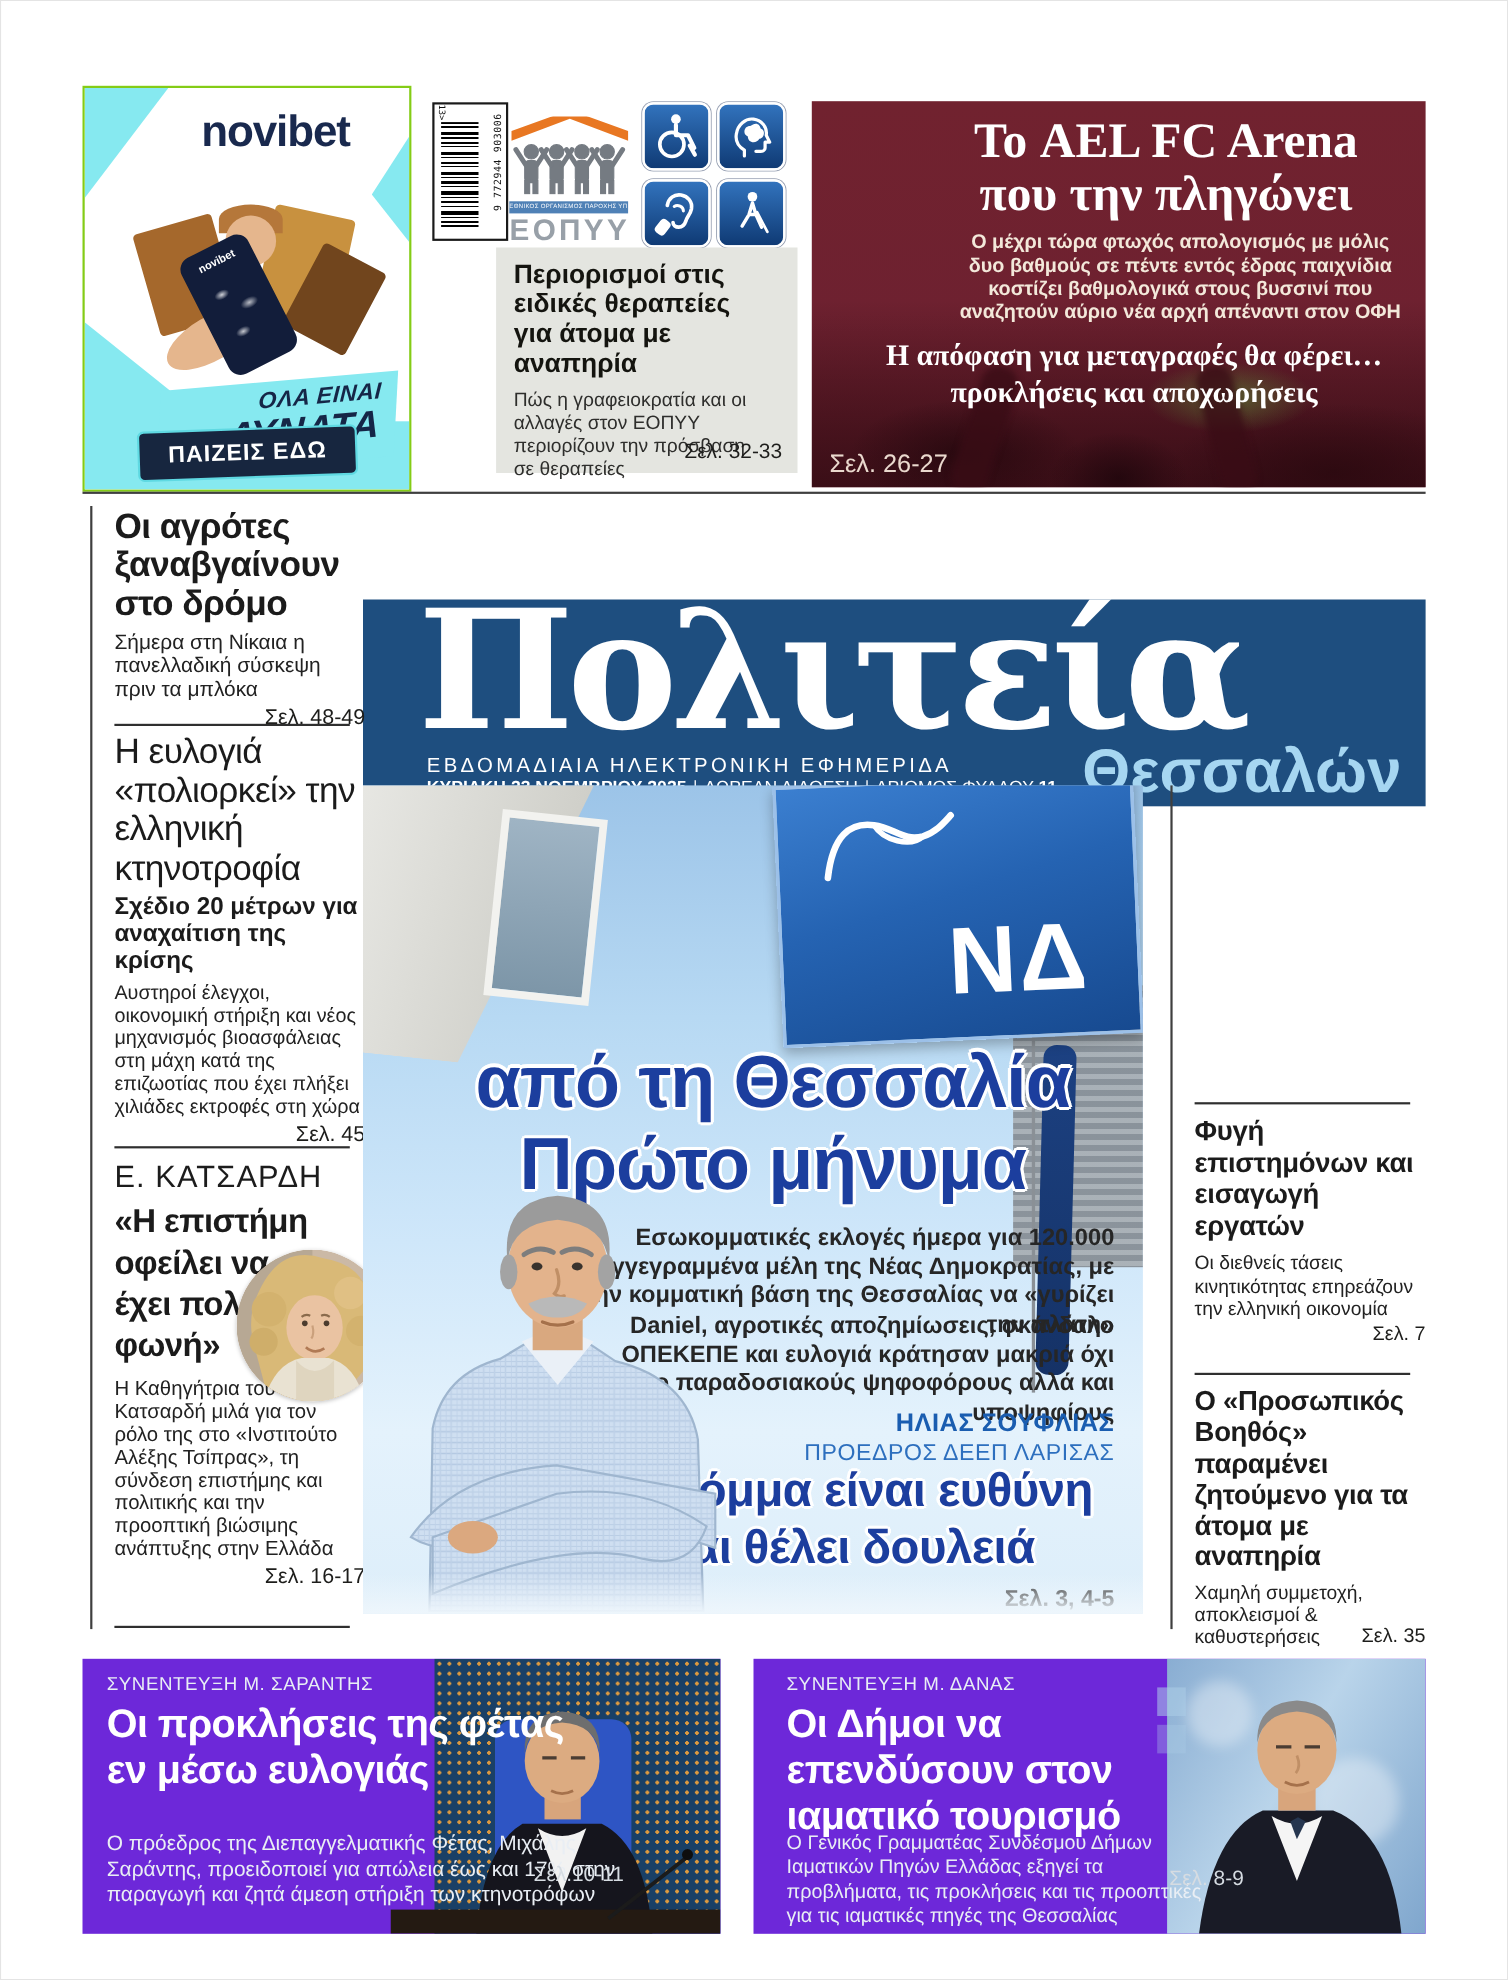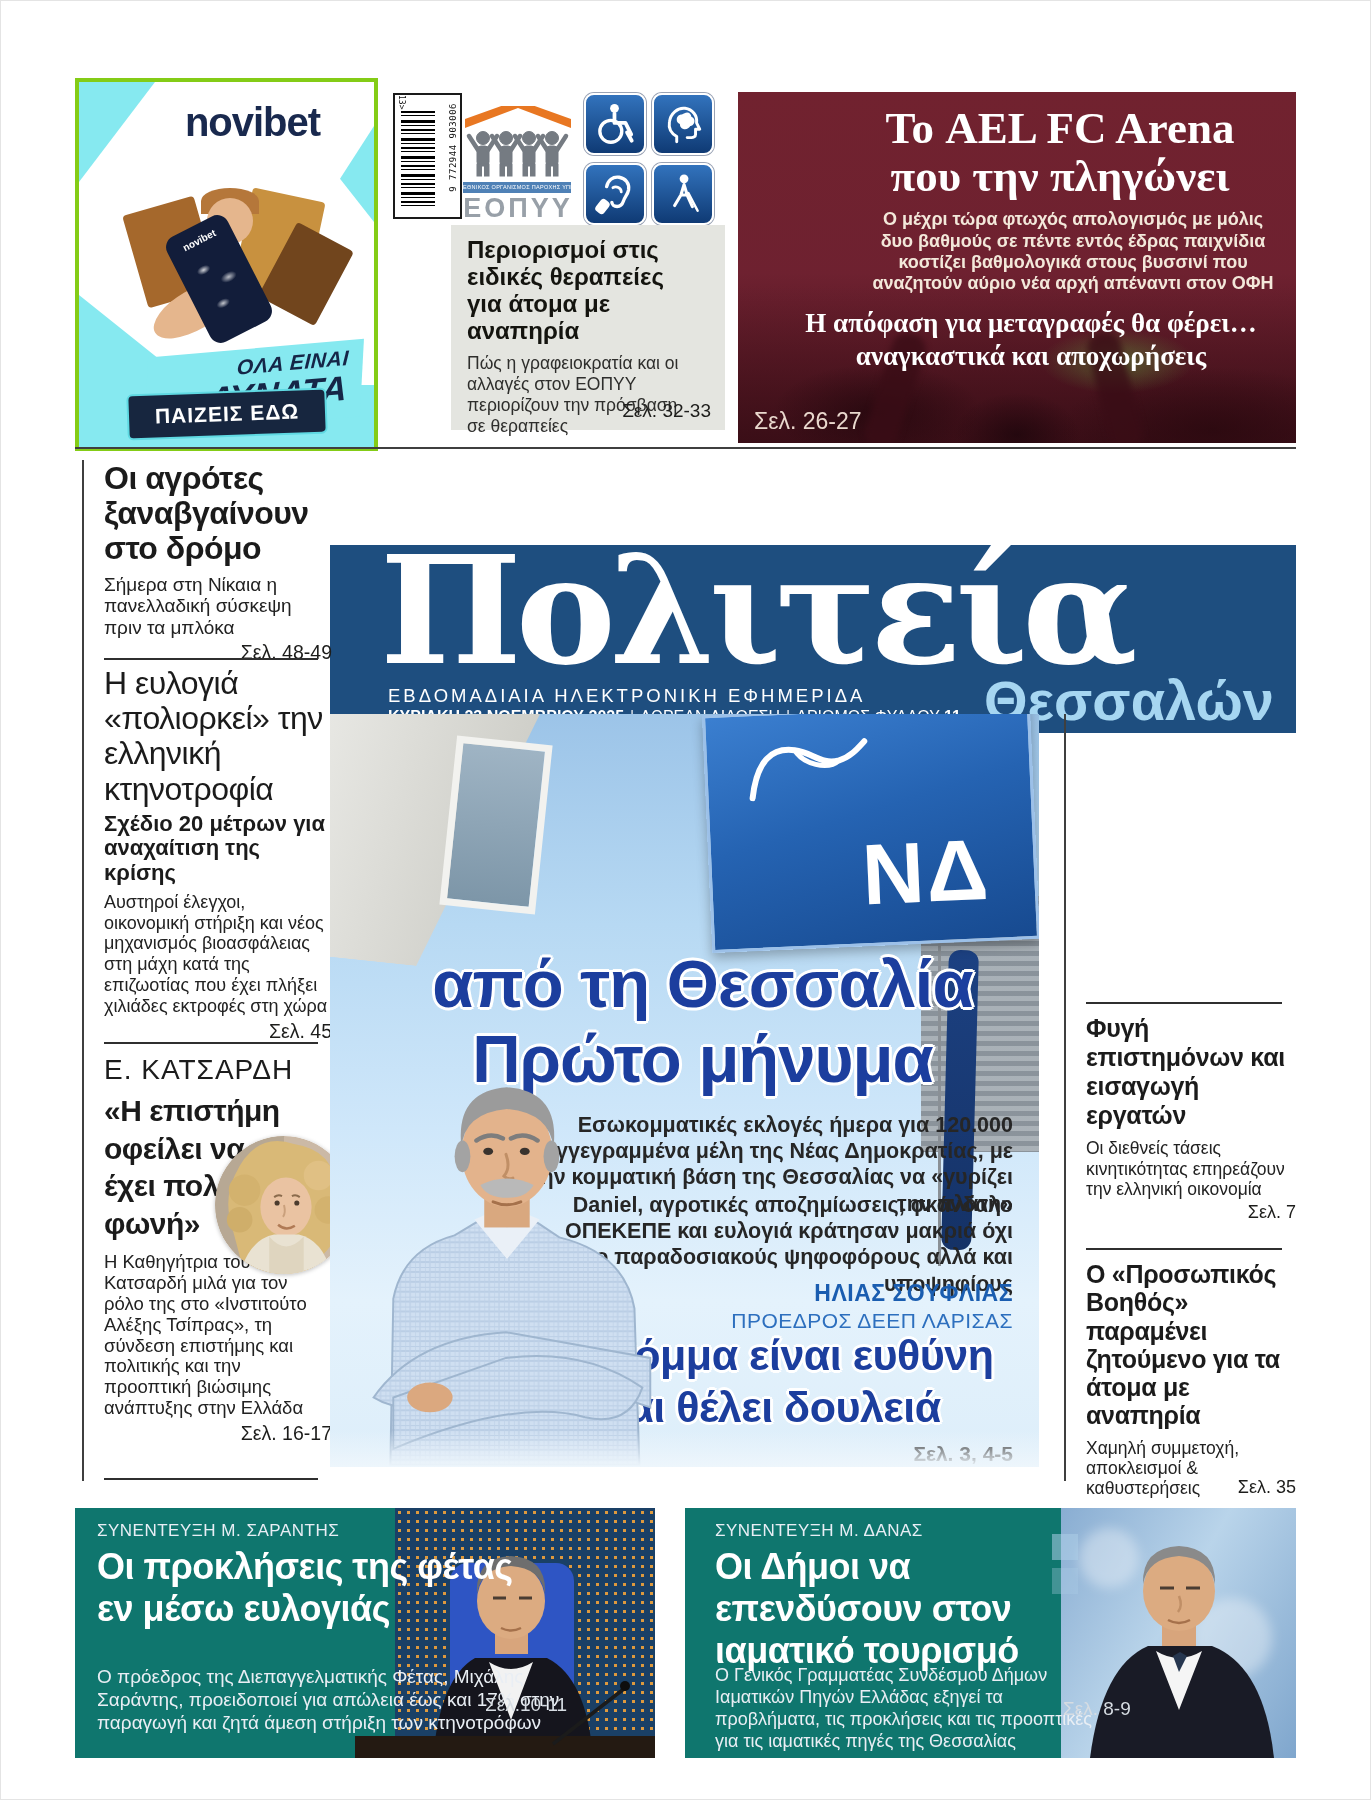--- a/index.html
+++ b/index.html
@@ -2,21 +2,21 @@
 <html><head>
 <meta charset="utf-8">
 <style>
   html,body{margin:0;padding:0;background:#fff;}
   .page{position:relative;width:1371px;height:1800px;background:#fff;font-family:"Liberation Sans",sans-serif;overflow:hidden;box-shadow:inset 0 0 0 1px #e4e4e4;}
   .abs{position:absolute;}
   .b{font-weight:bold;}
   .outline-w{text-shadow:-2px -2px 0 #fff,2px -2px 0 #fff,-2px 2px 0 #fff,2px 2px 0 #fff,-3px 0 0 #fff,3px 0 0 #fff,0 -3px 0 #fff,0 3px 0 #fff;}
 
   
-  #novibet{left:75px;top:78px;width:295px;height:365px;background:#fff;border:4px solid #84cc16;overflow:hidden;}
+  #novibet{left:75px;top:78px;width:295px;height:365px;background:#fff;border:2px solid #84cc16;overflow:hidden;}
   .nb-tri-tl{left:0;top:0;width:76px;height:100px;background:#86e9f0;clip-path:polygon(0 0,100% 0,0 100%);}
   .nb-tri-tr{right:0;top:44px;width:34px;height:96px;background:#86e9f0;clip-path:polygon(100% 0,100% 100%,0 55%);}
   .nb-logo{left:0;top:18px;width:100%;text-align:center;padding-left:26px;font-size:40px;font-weight:bold;letter-spacing:-1px;color:#19294e;}
   .nb-c1{left:55px;top:122px;width:74px;height:96px;background:#a5682c;transform:rotate(-16deg);border-radius:4px;}
   .nb-c2{right:58px;top:112px;width:74px;height:100px;background:#c8913f;transform:rotate(12deg);border-radius:4px;}
   .nb-c3{right:36px;top:150px;width:64px;height:84px;background:#71451d;transform:rotate(28deg);border-radius:4px;}
   .nb-face{left:128px;top:116px;width:46px;height:46px;border-radius:50%;background:#e5b68d;}
   .nb-hair{left:122px;top:106px;width:58px;height:26px;border-radius:50% 50% 0 0;background:#b5773a;}
   .nb-phone{left:106px;top:138px;width:68px;height:118px;background:#121d3a;border-radius:12px;transform:rotate(-27deg);color:#fff;}
   .nb-phone .lbl{position:absolute;top:10px;left:0;width:100%;text-align:center;font-size:10px;font-weight:bold;color:#fff;}
@@ -109,21 +109,21 @@
   .ft-man{position:absolute;left:6px;bottom:0;}
   .ft-fade{position:absolute;left:0;right:0;bottom:0;height:36px;background:linear-gradient(rgba(238,246,252,0),#eef6fc);}
 
   
   .rc{left:1086px;width:210px;color:#1b1b1b;}
   .rc-title{font-size:25px;font-weight:bold;line-height:1.16;letter-spacing:-.3px;}
   .rc-body{margin-top:8px;font-size:17.5px;line-height:1.18;color:#222;}
   .rc-page{margin-top:2px;text-align:right;font-size:18px;color:#1d1d1b;}
 
   
-  .bp{top:1508px;height:250px;background:#0f766e;overflow:hidden;color:#fff;}
+  .bp{top:1508px;height:250px;background:#6d28d9;overflow:hidden;color:#fff;}
   #bp-left{left:75px;width:580px;}
   #bp-right{left:685px;width:611px;}
   .bp-kicker{position:absolute;left:22px;top:13px;font-size:17px;color:#e8eef5;letter-spacing:.5px;}
   .bp-title{position:absolute;left:22px;top:38px;font-size:36px;font-weight:bold;line-height:1.16;color:#fff;letter-spacing:-.5px;}
   .bp-body{position:absolute;left:22px;top:132px;font-size:19px;line-height:1.22;color:#e9eef4;margin-top:25px;}
   .bp-page{position:absolute;font-size:19px;color:#d6dce2;}
   .bp-dots{position:absolute;right:0;top:0;width:260px;height:100%;background-color:#1a4066;background-image:radial-gradient(#de9a3e 1.6px,transparent 1.9px);background-size:9px 9px;}
   .bp-photo-r{position:absolute;right:0;top:0;width:235px;height:100%;background:linear-gradient(120deg,#89add2 0%,#b9d4ea 45%,#7fa6cd 100%);}
   .bp-blob{position:absolute;border-radius:50%;background:rgba(255,255,255,.35);filter:blur(6px);}
   .bp-sq{position:absolute;background:rgba(173,205,231,.55);}
@@ -241,21 +241,21 @@
 
   <div id="ael" class="abs">
     <div class="ael-crowd"></div>
     <div class="ael-arm" style="left:140px;transform:rotate(18deg);"></div>
     <div class="ael-arm" style="left:360px;transform:rotate(-14deg);"></div>
     <div class="ael-t" style="margin-top:13px;">Το AEL FC Arena</div>
     <div class="ael-t">που την πληγώνει</div>
     <div class="ael-dek">Ο μέχρι τώρα φτωχός απολογισμός με μόλις δυο βαθμούς σε πέντε εντός έδρας παιχνίδια  κοστίζει βαθμολογικά  στους βυσσινί που αναζητούν αύριο νέα αρχή απέναντι στον ΟΦΗ</div>
     <div class="ael-sub">
       <div>Η απόφαση για μεταγραφές θα φέρει…</div>
-      <div>αναγκαστικά και αποχωρήσεις</div>
+      <div>προκλήσεις και αποχωρήσεις</div>
     </div>
     <div class="ael-page">Σελ. 26-27</div>
   </div>
 
   <div class="abs rule-h" style="left:75px;top:447px;width:1221px;"></div>
 
   <div id="masthead" class="abs">
     <div class="mh-title">Πολιτεία</div>
     <div class="mh-tagline">ΕΒΔΟΜΑΔΙΑΙΑ ΗΛΕΚΤΡΟΝΙΚΗ ΕΦΗΜΕΡΙΔΑ</div>
     <div class="mh-date">

